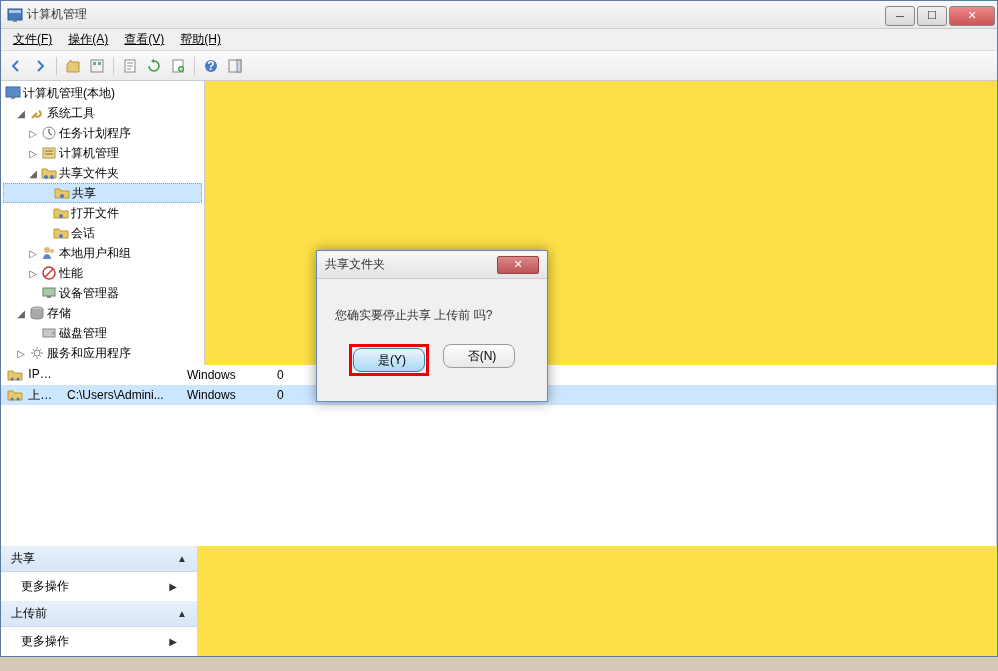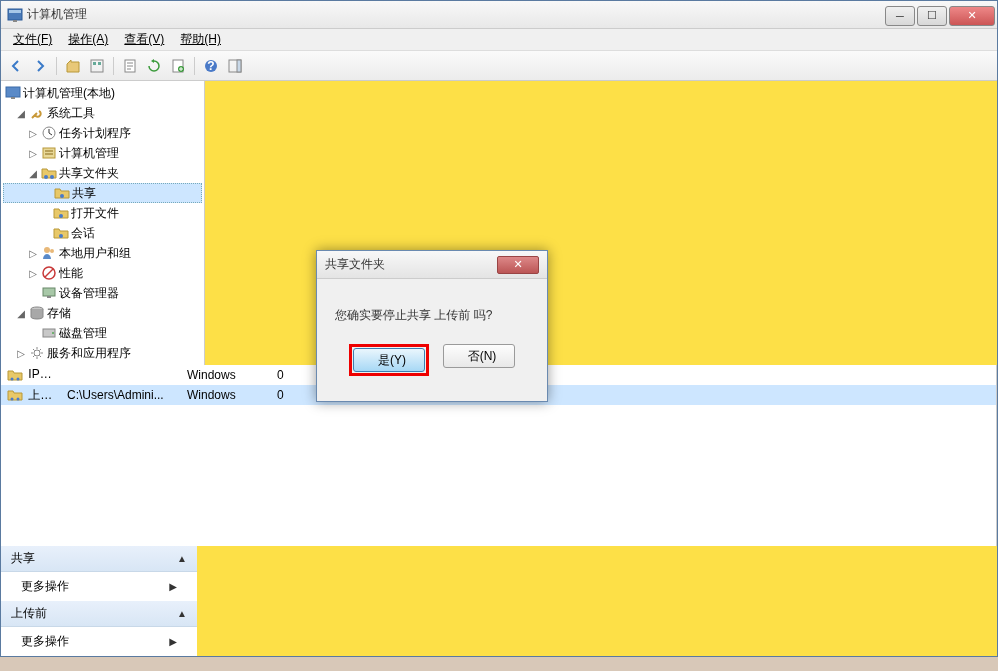--- a/index.html
+++ b/index.html
@@ -43,21 +43,21 @@
     .action-section { background: linear-gradient(to bottom, #e8f0fb, #d8e6f5); padding: 4px 10px; border-bottom: 1px solid #c8d8e8; display: flex; justify-content: space-between; align-items: center; cursor: pointer; }
     .action-item { padding: 6px 20px; cursor: pointer; display: flex; justify-content: space-between; align-items: center; }
     .action-arrow { color: #333; font-size: 10px; }
     
     .dialog-overlay { position: absolute; top: 250px; left: 316px; width: 232px; height: 152px; background: #f0f0f0; border: 1px solid #6a8ab0; box-shadow: 0 0 12px rgba(0,0,0,0.4); }
     .dialog-titlebar { height: 28px; background: linear-gradient(to bottom, #f8f8f8, #e4e4e4); display: flex; align-items: center; padding: 0 8px; border-bottom: 1px solid #ccc; }
     .dialog-title { flex: 1; color: #333; }
     .dialog-close { width: 42px; height: 18px; background: linear-gradient(to bottom, #d88, #b55); border: 1px solid #944; border-radius: 2px; color: #fff; display: flex; align-items: center; justify-content: center; cursor: pointer; font-size: 11px; }
     .dialog-body { padding: 28px 18px 12px; color: #333; }
     .dialog-buttons { display: flex; justify-content: center; gap: 14px; padding: 8px 0 12px; }
-    .dlg-btn { width: 72px; height: 24px; background: linear-gradient(to bottom, #fdfdfd, #e8e8e8); border: 1px solid #9a9a9a; border-radius: 3px; cursor: pointer; display: flex; align-items: center; justify-content: center; padding-left: 6px; }
+    .dlg-btn { width: 72px; height: 24px; background: linear-gradient(to bottom, #fdfdfd, #e8e8e8); border: 1px solid #9a9a9a; border-radius: 8px; cursor: pointer; display: flex; align-items: center; justify-content: center; padding-left: 6px; }
     .dlg-btn.default { background: linear-gradient(to bottom, #eaf6fd, #a7d8f5); border: 1px solid #3c7fb1; }
     .highlight-yes { border: 3px solid #e00; padding: 1px; }
     
     svg { display: block; }
   </style>
 </head>
 <body>
 
 <div class="window">
 

